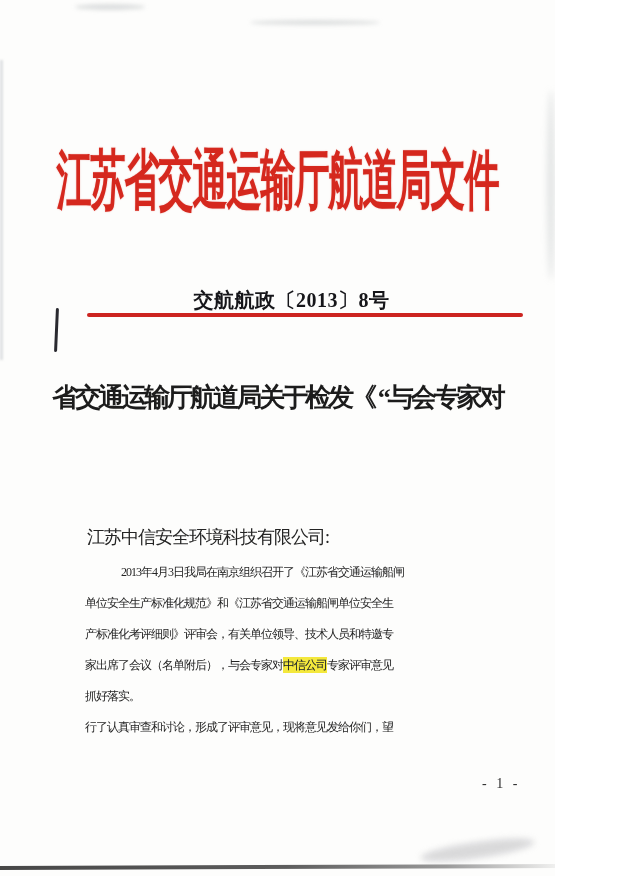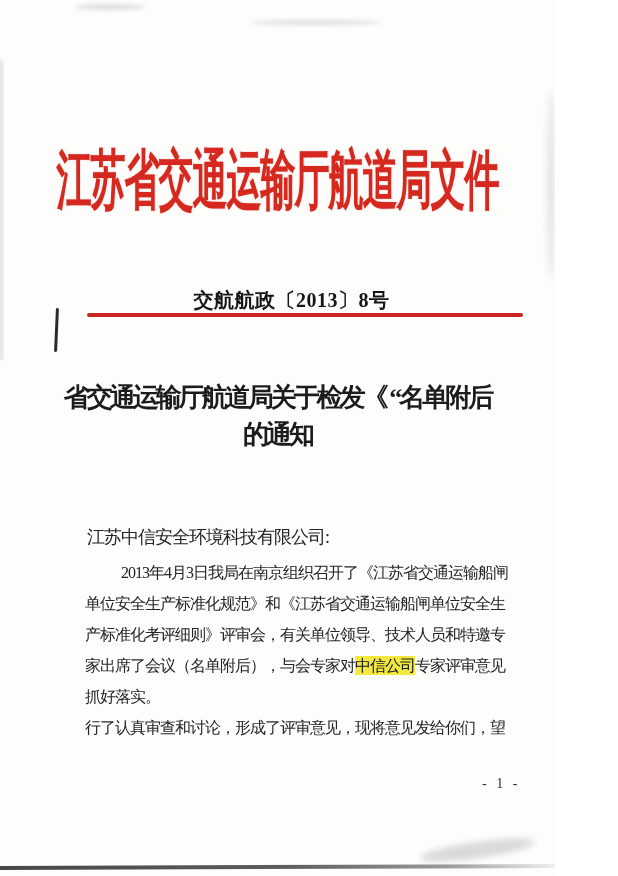--- a/index.html
+++ b/index.html
@@ -51,21 +51,21 @@
   .doc-title .t-line { white-space: nowrap; }
 
   
   .salutation {
     position: absolute; top: 522px; left: 87px;
     font-size: 18px; color: #242424;
     letter-spacing: -1px; line-height: 31px; white-space: nowrap;
   }
   .para {
     position: absolute; top: 557px; left: 85px;
-    font-size: 16px; color: #242424;
+    font-size: 12px; color: #242424;
     letter-spacing: -1px; line-height: 31px;
   }
   .para .b-line { white-space: nowrap; }
   .para .indent { padding-left: 36px; }
   .hl {
     background: #f4e83c;
     color: #0f172a;
     padding: 1px 0;
   }
 
@@ -102,22 +102,21 @@
   <div class="scan-bottom-line"></div>
   <div class="binding-mark"></div>
 
   <div class="org-title">江苏省交通运输厅航道局文件</div>
 
   <div class="doc-number">交航航政〔2013〕8号</div>
 
   <div class="red-rule"></div>
 
   <div class="doc-title">
-    <div class="t-line">省交通运输厅航道局关于检发《 “名单附后</div>
-    <div class="t-line">的通知</div>
+    <div class="t-line">省交通运输厅航道局关于检发《 “与会专家对</div>
   </div>
 
   <div class="salutation">江苏中信安全环境科技有限公司:</div>
 
   <div class="para">
     <div class="b-line indent">2013年4月3日我局在南京组织召开了《江苏省交通运输船闸</div>
     <div class="b-line">单位安全生产标准化规范》和《江苏省交通运输船闸单位安全生</div>
     <div class="b-line">产标准化考评细则》评审会，有关单位领导、技术人员和特邀专</div>
     <div class="b-line">
       <span>家出席了会议（名单附后），与会专家对</span><span class="hl">中信公司</span><span>专家评审意见</span>

